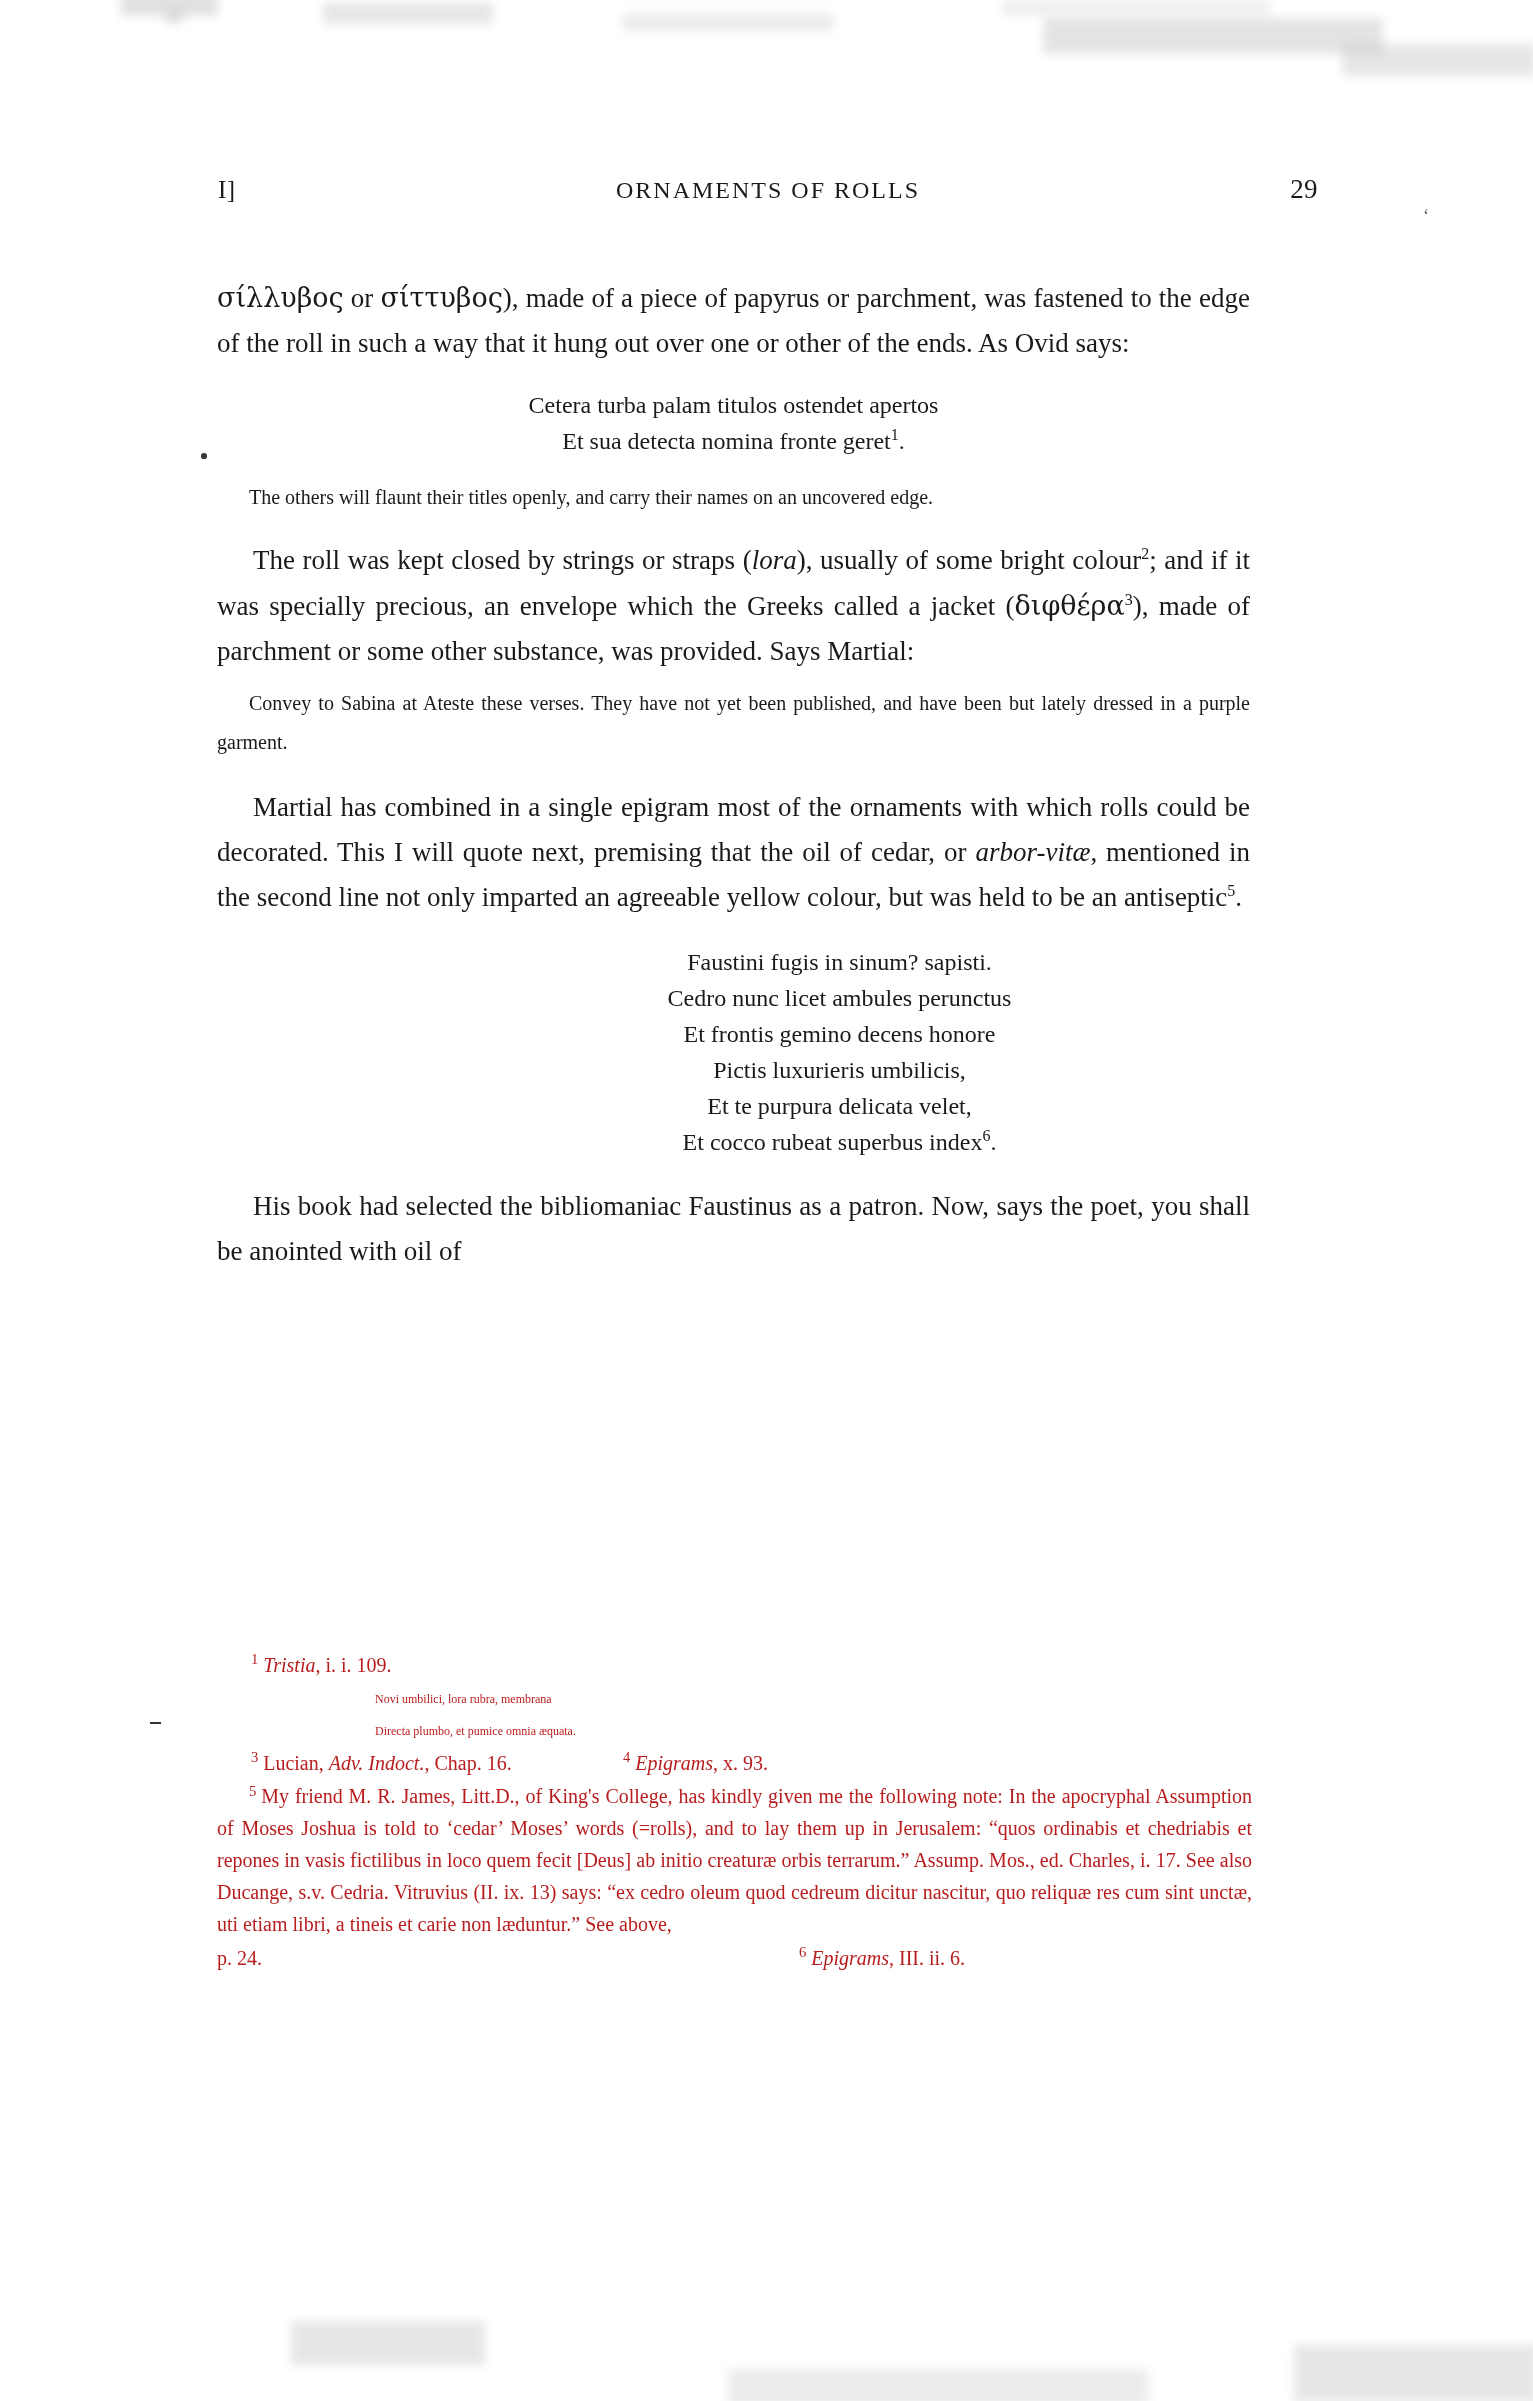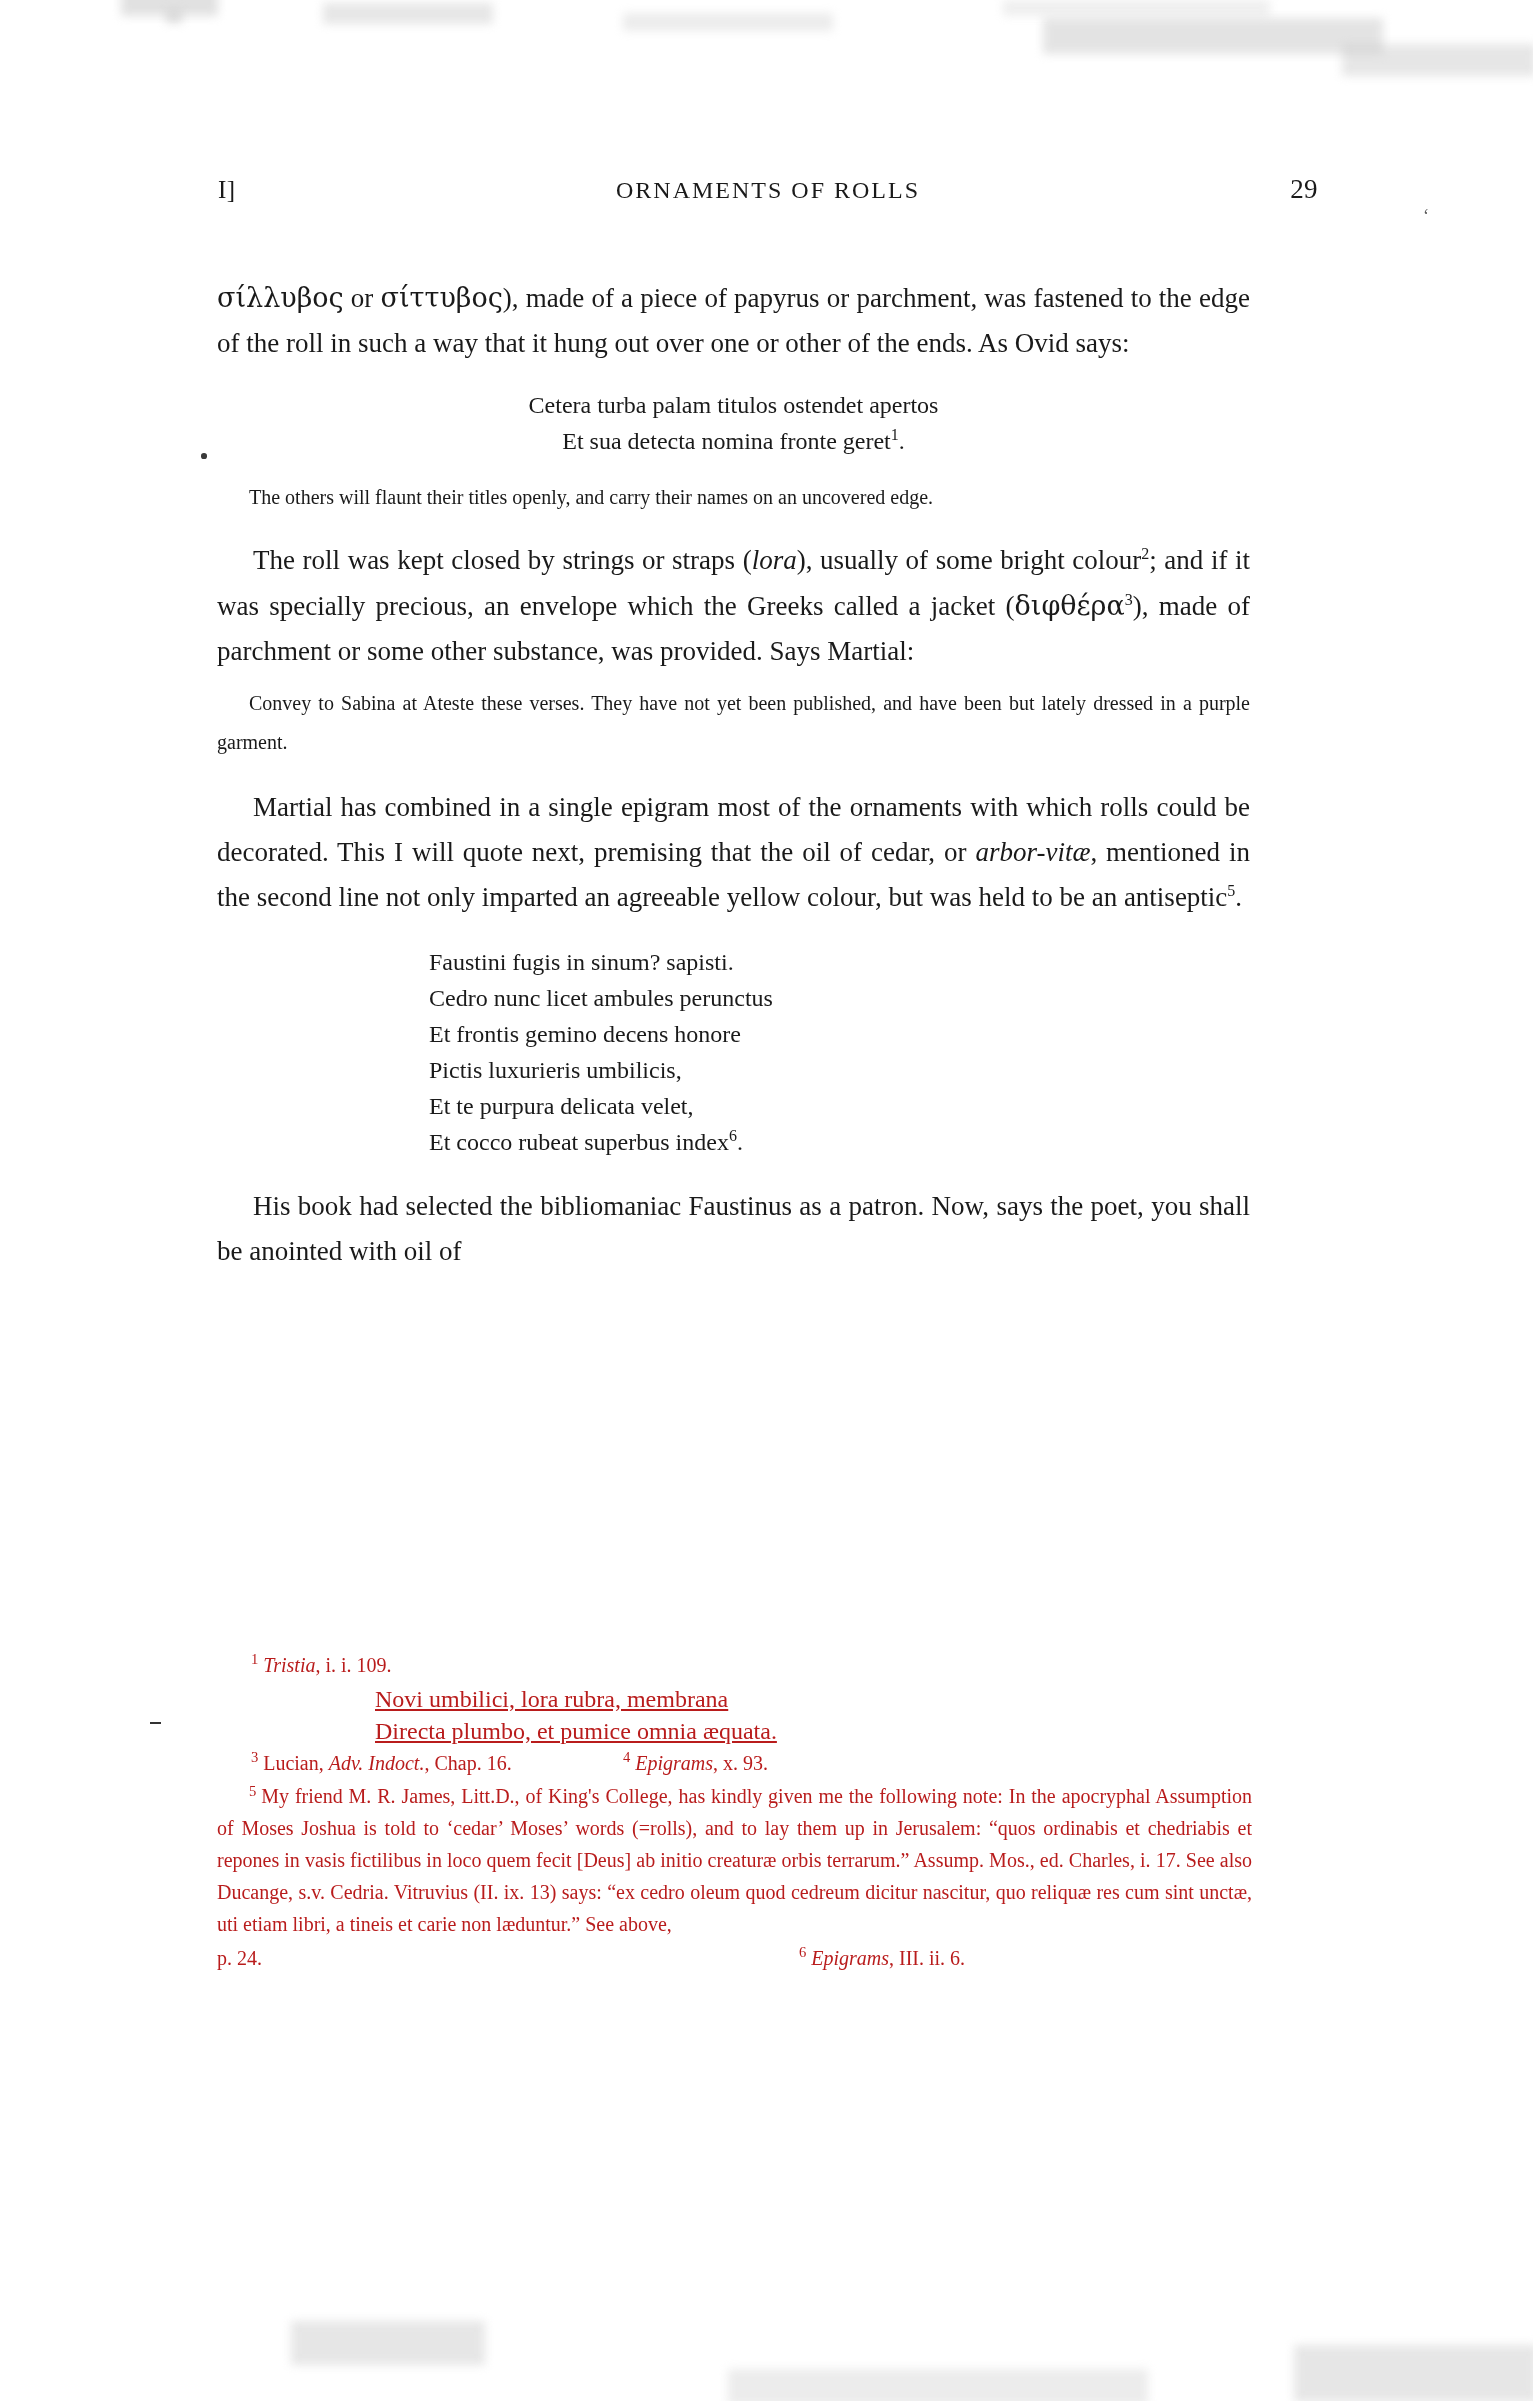--- a/index.html
+++ b/index.html
@@ -98,21 +98,21 @@
     font-size: 16px;
     vertical-align: super;
     line-height: 0;
   }
 
   
   .verse {
     font-size: 24px;
     line-height: 36px;
     margin: 21px 0 19.4px 0;
-    text-align: left;
+    text-align: center;
   }
   .verse.c { text-align: center; }
   .verse div { white-space: pre-wrap; }
   .verse.indent-block2 { margin-left: 212px; }
 
   p.gloss {
     margin: 9.7px 0 0 0;
     font-size: 20px;
     line-height: 39px;
     text-align: justify;
@@ -138,23 +138,22 @@
   }
   .fn .mk {
     font-size: 14.6px;
     vertical-align: super;
     line-height: 0;
     margin-right: 4.9px;
   }
   .fn-indent { text-indent: 34px; }
   .fn-verse {
     margin: 0 0 0 158px;
-    font-size: 24px;
+    font-size: 12px;
     line-height: 32px;
-    text-decoration: underline;
   }
   .fn-row {
     display: flex;
     justify-content: flex-start;
   }
   .fn-row .left { width: 372px; }
   .fn-row .right { }
   .fn-hang { text-indent: 32px; }
   .fn-last {
     display: flex;

